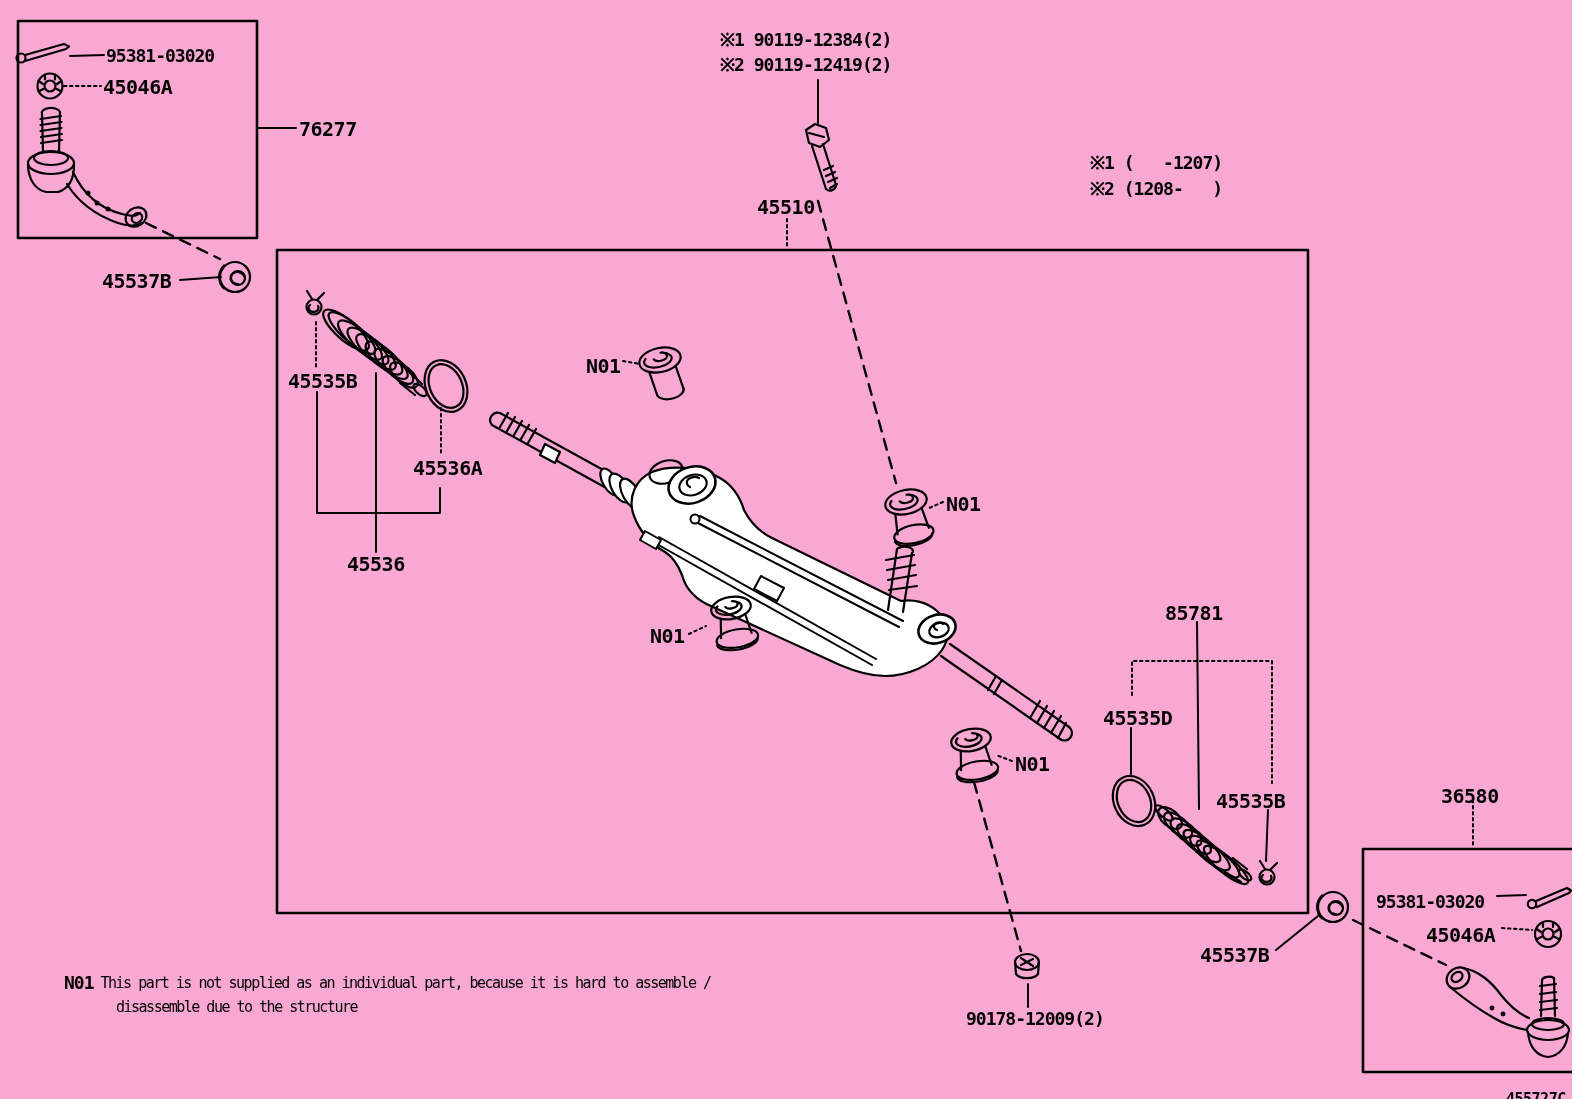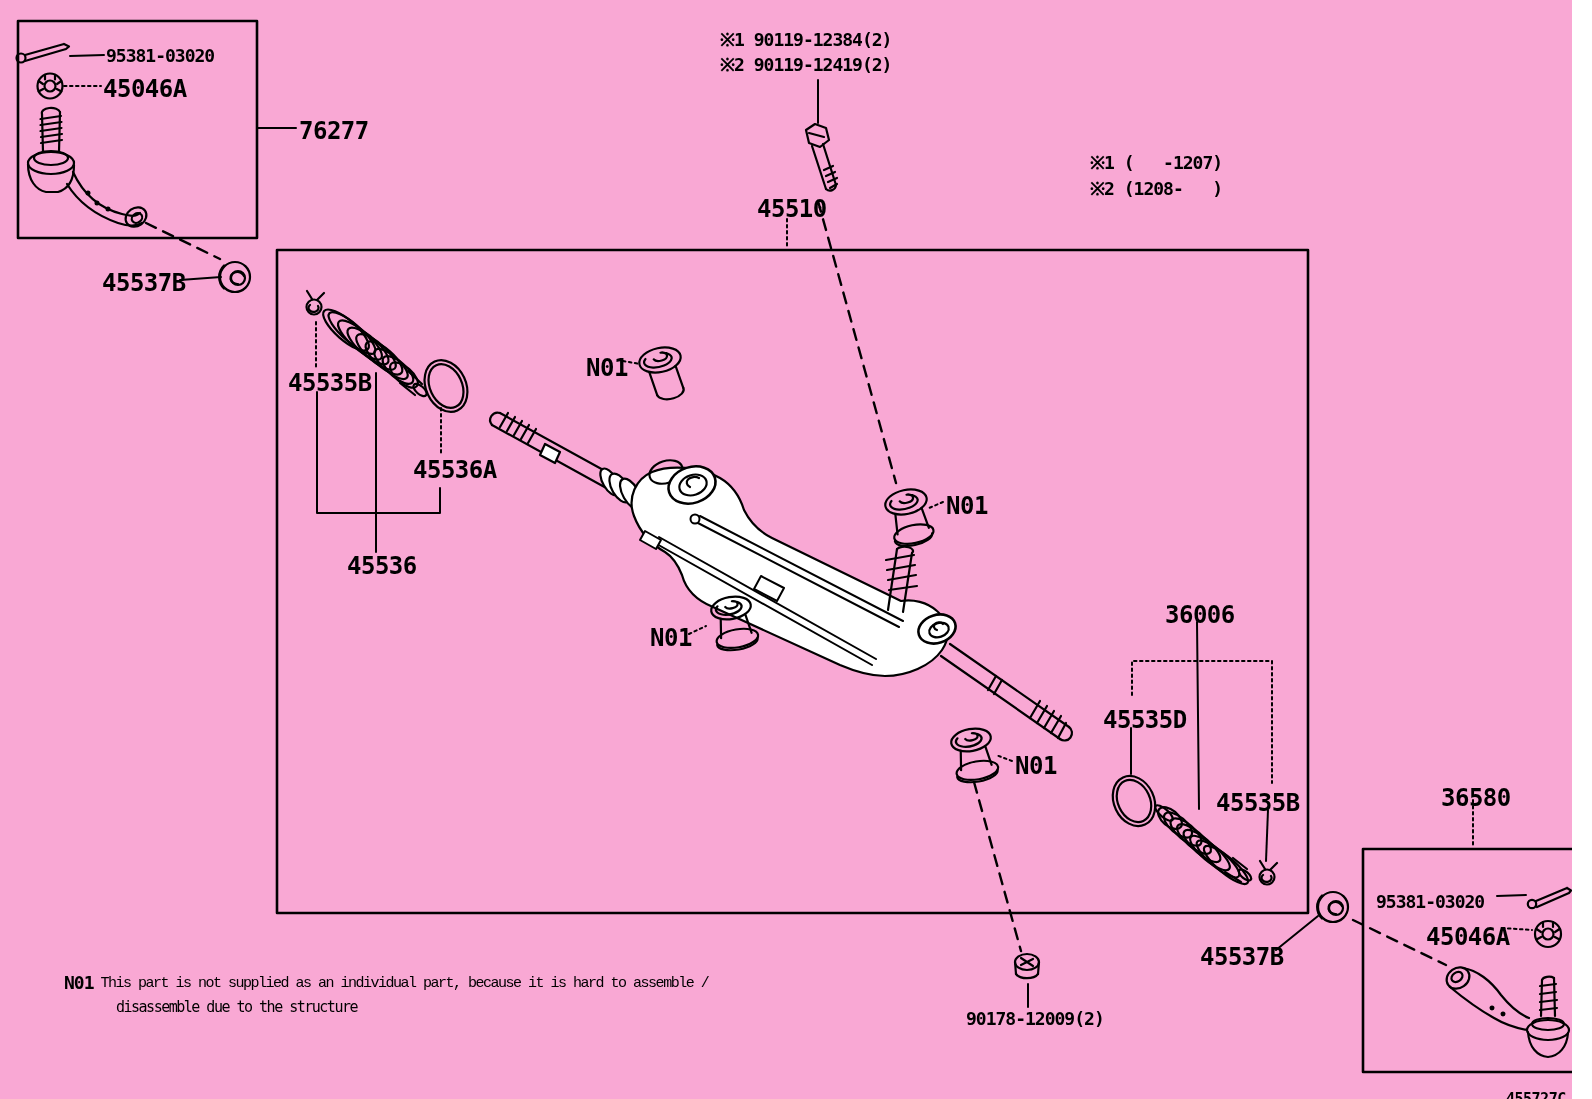--- a/index.html
+++ b/index.html
@@ -3,30 +3,30 @@
 <meta charset="utf-8">
 <style>
   html,body{margin:0;padding:0;background:#fff;}
   .stage{
     position:relative;width:1572px;height:1099px;background:#f9a8d4;
     font-family:"DejaVu Sans Mono","Liberation Mono",monospace;color:#000;
     overflow:hidden;
   }
   .art{position:absolute;left:0;top:0;width:1592px;height:1099px;}
   .lbl{
-    position:absolute;font-weight:bold;font-size:24px;line-height:1;
+    position:absolute;font-weight:bold;font-size:20px;line-height:1;
     letter-spacing:-0.5px;white-space:pre;color:#000;
   }
   .lbl.sm{font-size:18px;letter-spacing:-1px;}
   .lbl.xs{font-size:15px;letter-spacing:-0.5px;margin-top:12px;}
   .note{
     position:absolute;left:64px;top:974px;display:flex;gap:7px;align-items:flex-start;
   }
   .note .ref{font-weight:bold;font-size:18px;line-height:1;letter-spacing:-1px;}
-  .note-text{font-size:15px;line-height:1;letter-spacing:-1.5px;white-space:pre;padding-top:2px;font-family:Liberation Mono, monospace;}
+  .note-text{font-size:15px;line-height:1;letter-spacing:-1.5px;white-space:pre;padding-top:2px;}
   .note-line2{position:absolute;left:92px;top:1000px;font-size:15px;line-height:1;letter-spacing:-1.5px;white-space:pre;margin-left:24px;}
 </style>
 </head>
 <body>
 
 <div class="stage">
 
 <svg class="art" viewBox="0 0 1592 1099">
   <g stroke="#000" fill="none" stroke-linecap="round" stroke-linejoin="round" stroke-width="2.2">
 
@@ -282,21 +282,21 @@
 
 <div class="lbl" style="left:288px;top:371px">45535B</div>
 <div class="lbl" style="left:413px;top:458px">45536A</div>
 <div class="lbl" style="left:347px;top:554px">45536</div>
 
 <div class="lbl" style="left:586px;top:356px">N01</div>
 <div class="lbl" style="left:946px;top:494px">N01</div>
 <div class="lbl" style="left:650px;top:626px">N01</div>
 <div class="lbl" style="left:1015px;top:754px">N01</div>
 
-<div class="lbl" style="left:1165px;top:603px">36006</div>
+<div class="lbl" style="left:1165px;top:603px">85781</div>
 <div class="lbl" style="left:1103px;top:708px">45535D</div>
 <div class="lbl" style="left:1216px;top:791px">45535B</div>
 
 <div class="lbl" style="left:1441px;top:786px">36580</div>
 <div class="lbl sm" style="left:1376px;top:893px">95381-03020</div>
 <div class="lbl" style="left:1426px;top:925px">45046A</div>
 <div class="lbl" style="left:1200px;top:945px">45537B</div>
 <div class="lbl sm" style="left:966px;top:1010px">90178-12009(2)</div>
 
 <div class="lbl xs" style="left:1506px;top:1080px">455727C</div>

